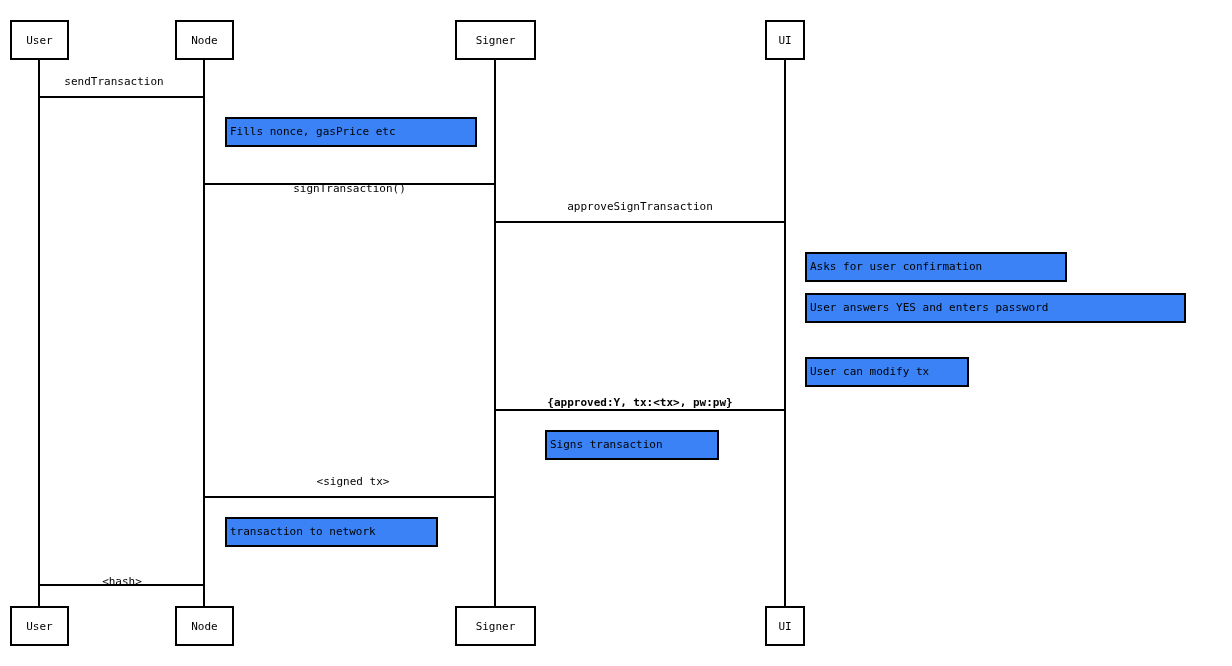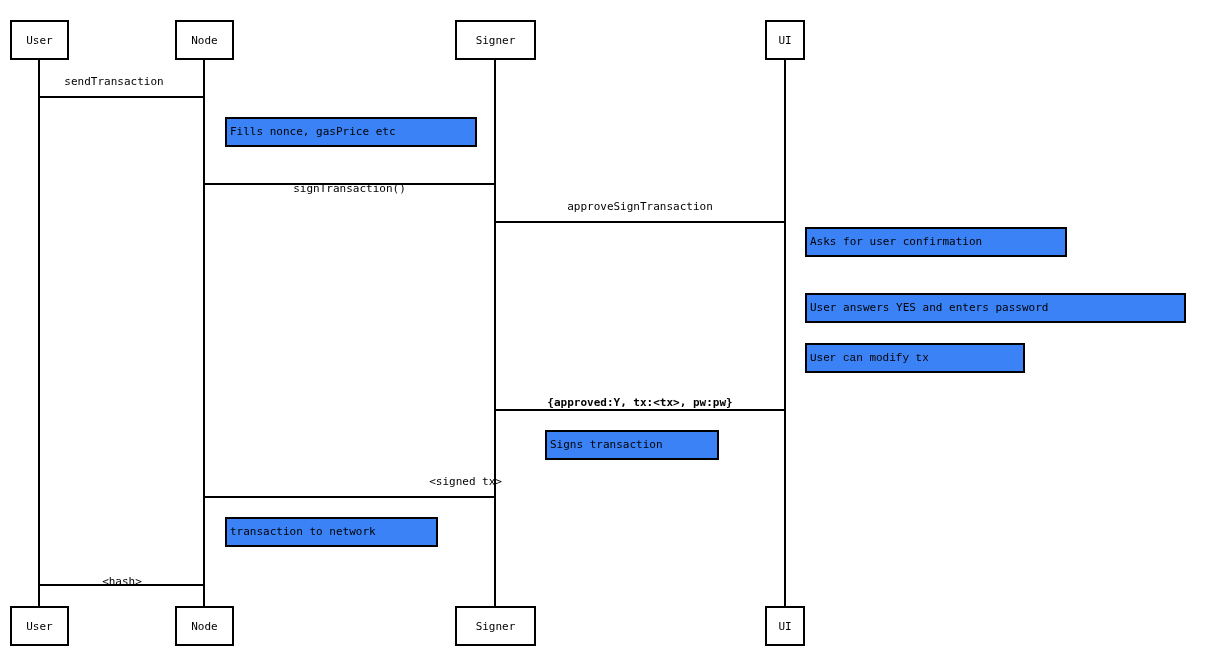--- a/index.html
+++ b/index.html
@@ -103,30 +103,30 @@
   <div class="msg-line" style="left:39px; width:166px; top:96px;"></div>
 
   <div class="note" style="left:225px; top:117px; width:252px;"><span>Fills nonce, gasPrice etc</span></div>
 
   <div class="msg-label" style="left:204px; width:291px; top:157px;margin-top:20px;">signTransaction()</div>
   <div class="msg-line" style="left:204px; width:291px; top:183px;"></div>
 
   <div class="msg-label" style="left:495px; width:290px; top:195px;">approveSignTransaction</div>
   <div class="msg-line" style="left:495px; width:290px; top:221px;"></div>
 
-  <div class="note" style="left:805px; top:227px; width:262px;"><span>Asks for user confirmation</span></div>
+  <div class="note" style="left:805px; top:252px; width:262px;"><span>Asks for user confirmation</span></div>
   <div class="note" style="left:805px; top:293px; width:381px;"><span>User answers YES and enters password</span></div>
-  <div class="note" style="left:805px; top:343px; width:220px;font-family:Liberation Mono, monospace;"><span>User can modify tx</span></div>
+  <div class="note" style="left:805px; top:357px; width:164px;"><span>User can modify tx</span></div>
 
   <div class="msg-label" style="left:495px; width:290px; top:391px;font-weight:bold;">{approved:Y, tx:&lt;tx&gt;, pw:pw}</div>
   <div class="msg-line" style="left:495px; width:290px; top:409px;"></div>
 
   <div class="note" style="left:516px; top:430px; width:174px;margin-left:29px;"><span>Signs transaction</span></div>
 
-  <div class="msg-label" style="left:204px; width:298px; top:470px;text-align:right;">&lt;signed tx&gt;</div>
+  <div class="msg-label" style="left:204px; width:298px; top:470px;">&lt;signed tx&gt;</div>
   <div class="msg-line" style="left:204px; width:291px; top:496px;"></div>
 
   <div class="note" style="left:225px; top:517px; width:213px;"><span>transaction to network</span></div>
 
   <div class="msg-label" style="left:39px; width:166px; top:558px;margin-top:12px;">&lt;hash&gt;</div>
   <div class="msg-line" style="left:39px; width:166px; top:584px;"></div>
 
 </div>
 
 </body></html>

